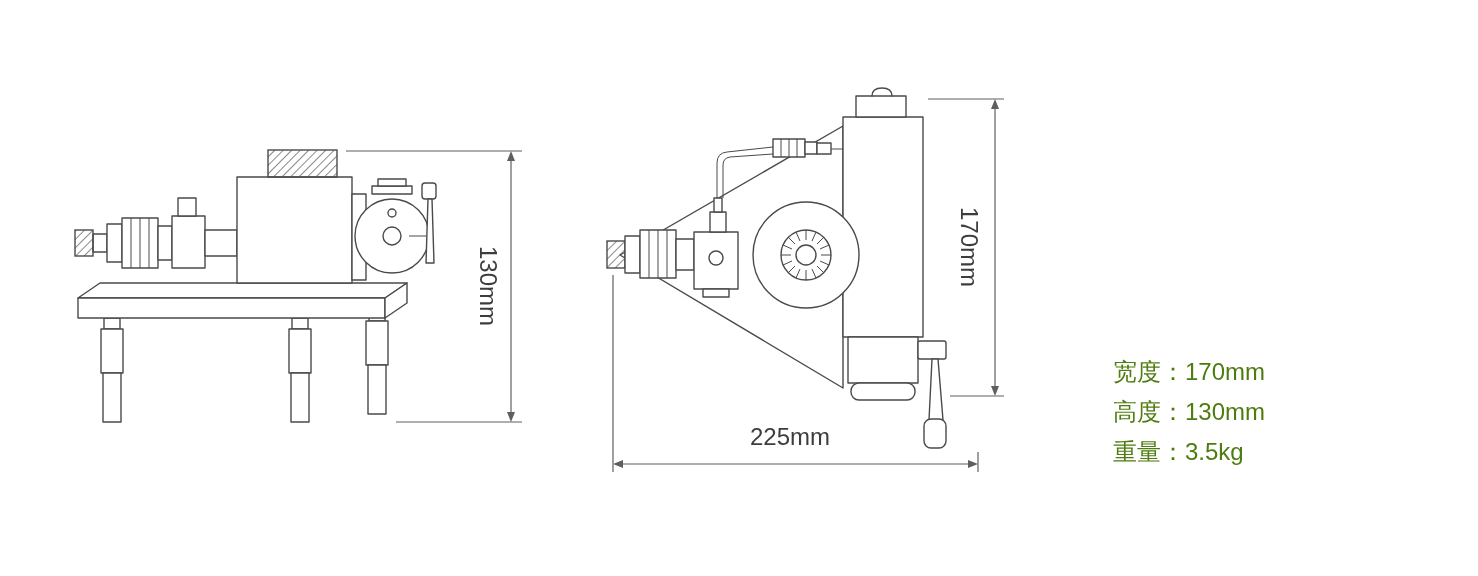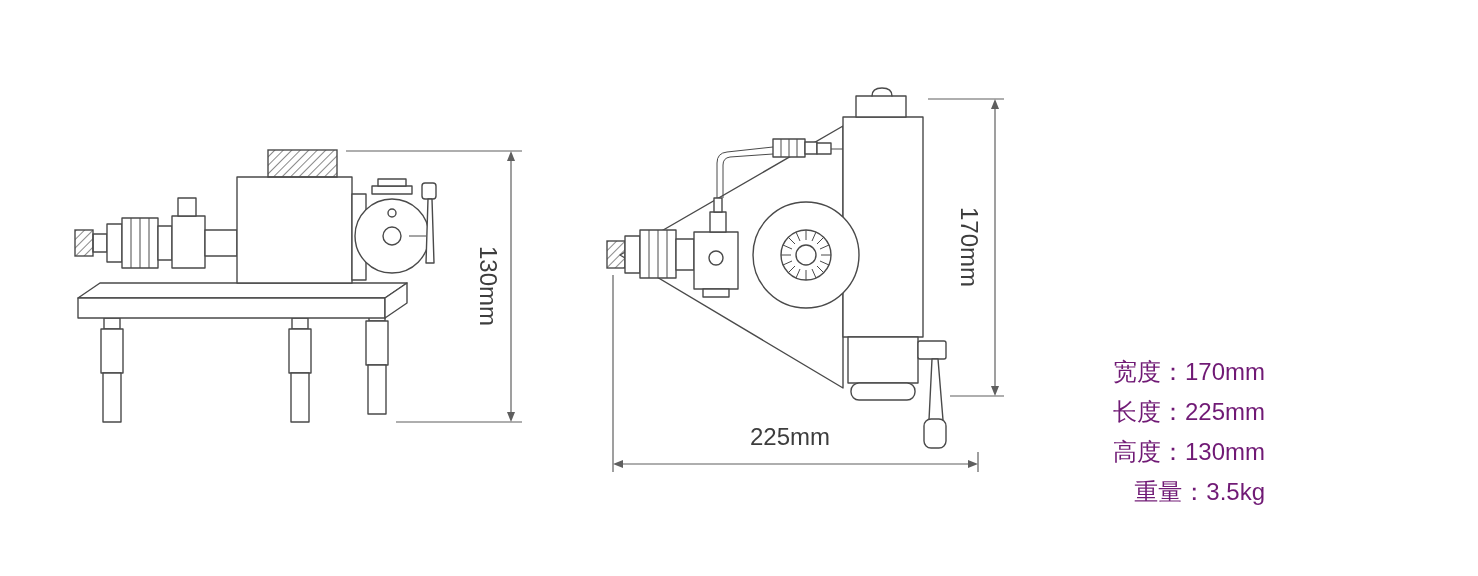--- a/index.html
+++ b/index.html
@@ -9,21 +9,21 @@
   .art{stroke:#4a4a4a;stroke-width:1.4;fill:none;stroke-linejoin:round;stroke-linecap:round;}
   .artf{stroke:#4a4a4a;stroke-width:1.4;fill:#ffffff;stroke-linejoin:round;stroke-linecap:round;}
   .art-thin{stroke:#4a4a4a;stroke-width:1;fill:none;}
   .hatched{fill:url(#hatch);stroke:#4a4a4a;stroke-width:1.4;}
   .dim{stroke:#5f5f5f;stroke-width:1.2;fill:none;}
   .dim-arrow{fill:#5f5f5f;stroke:none;}
   .dim-label{position:absolute;font-size:24px;color:#3d3d3d;white-space:nowrap;
              transform:translate(-50%,-50%);}
   .dim-label.rot{transform:translate(-50%,-50%) rotate(90deg);}
   .specs{position:absolute;left:1113px;top:352px;}
-  .spec-row{font-size:24px;line-height:40px;color:#701a75;white-space:nowrap;text-align:right;}
+  .spec-row{font-size:24px;line-height:40px;color:#4d7c0f;white-space:nowrap;}
 </style>
 </head>
 <body>
 
 <div class="canvas">
 
   <svg width="1478" height="576" viewBox="0 0 1478 576">
     <defs>
       <pattern id="hatch" width="6" height="6" patternUnits="userSpaceOnUse" patternTransform="rotate(45)">
         <line x1="0" y1="0" x2="0" y2="6" stroke="#4a4a4a" stroke-width="1.3"></line>
@@ -176,18 +176,17 @@
   </svg>
 
   <div class="dim-label rot" style="left:488px;top:286px;">130mm</div>
 
   <div class="dim-label rot" style="left:969px;top:247px;">170mm</div>
 
   <div class="dim-label" style="left:790px;top:437px;">225mm</div>
 
   <div class="specs">
     <div class="spec-row">宽度：170mm</div>
-    <div class="spec-row">长度：225mm</div>
     <div class="spec-row">高度：130mm</div>
     <div class="spec-row">重量：3.5kg</div>
   </div>
 
 </div>
 
 </body></html>

